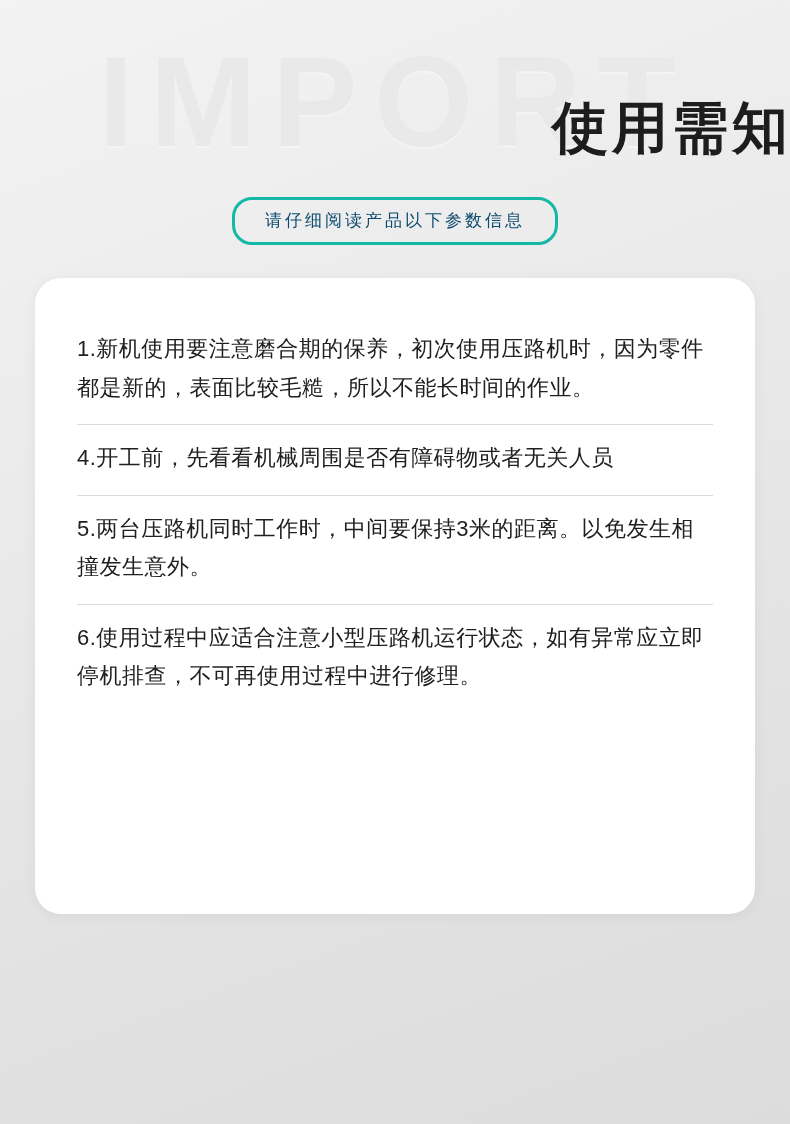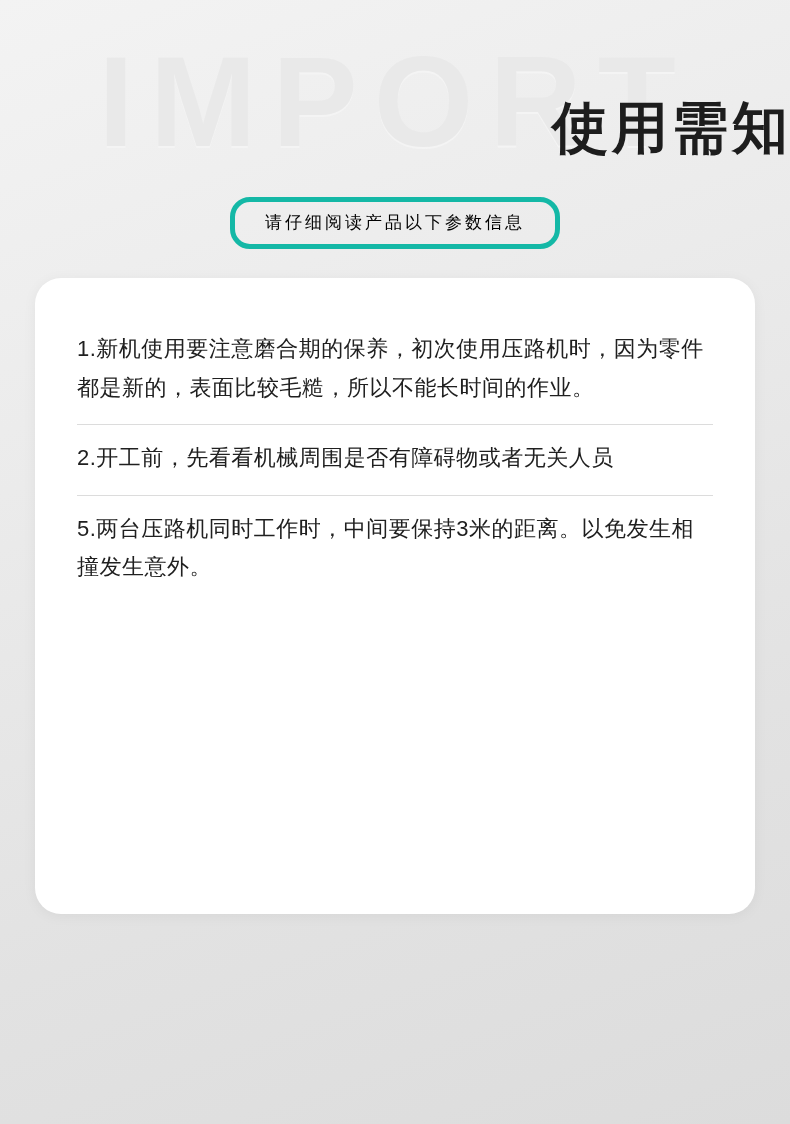--- a/index.html
+++ b/index.html
@@ -56,25 +56,25 @@
   .subtitle-wrap {
     position: absolute;
     top: 197px;
     left: 0;
     width: 100%;
     text-align: center;
   }
 
   .subtitle {
     display: inline-block;
-    border: 5px solid #14b8a6;
+    border: 3px solid #14b8a6;
     border-radius: 20px;
     padding: 9px 30px 10px 30px;
     font-size: 17px;
-    color: #000000;
+    color: #0c4a6e;
     letter-spacing: 3px;
     background: transparent;
   }
 
   
   .card {
     position: absolute;
     top: 278px;
     left: 35px;
     width: 720px;
@@ -116,16 +116,17 @@
   <div class="watermark">IMPORT</div>
   <div class="main-title">使用需知</div>
   <div class="subtitle-wrap">
     <span class="subtitle">请仔细阅读产品以下参数信息</span>
   </div>
 </div>
 
 <div class="card">
   <ul class="list">
     <li class="item">1.新机使用要注意磨合期的保养，初次使用压路机时，因为零件都是新的，表面比较毛糙，所以不能长时间的作业。</li>
-    <li class="item">2.开工前，先看看机械周围是否有障碍物或者无关人员</li>
+    <li class="item">4.开工前，先看看机械周围是否有障碍物或者无关人员</li>
     <li class="item">5.两台压路机同时工作时，中间要保持3米的距离。以免发生相撞发生意外。</li>
+    <li class="item">6.使用过程中应适合注意小型压路机运行状态，如有异常应立即停机排查，不可再使用过程中进行修理。</li>
   </ul>
 </div>
 
 </body></html>

